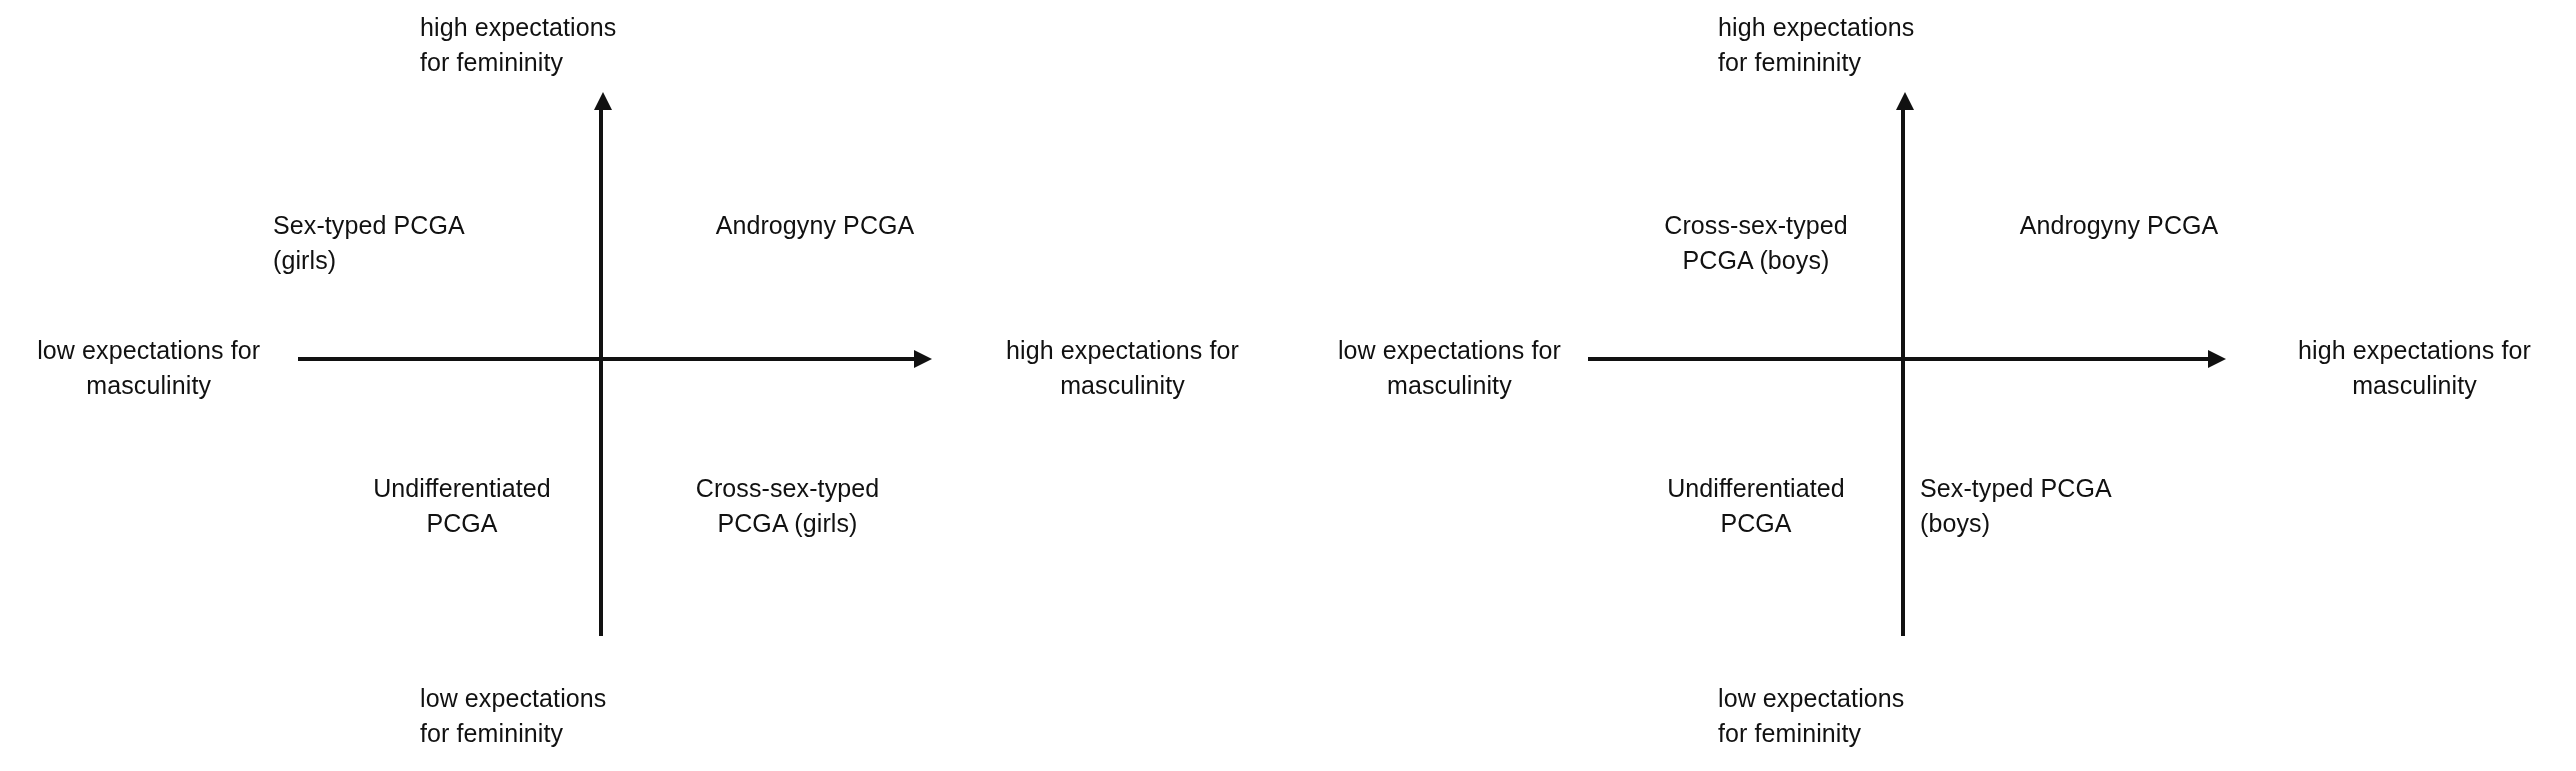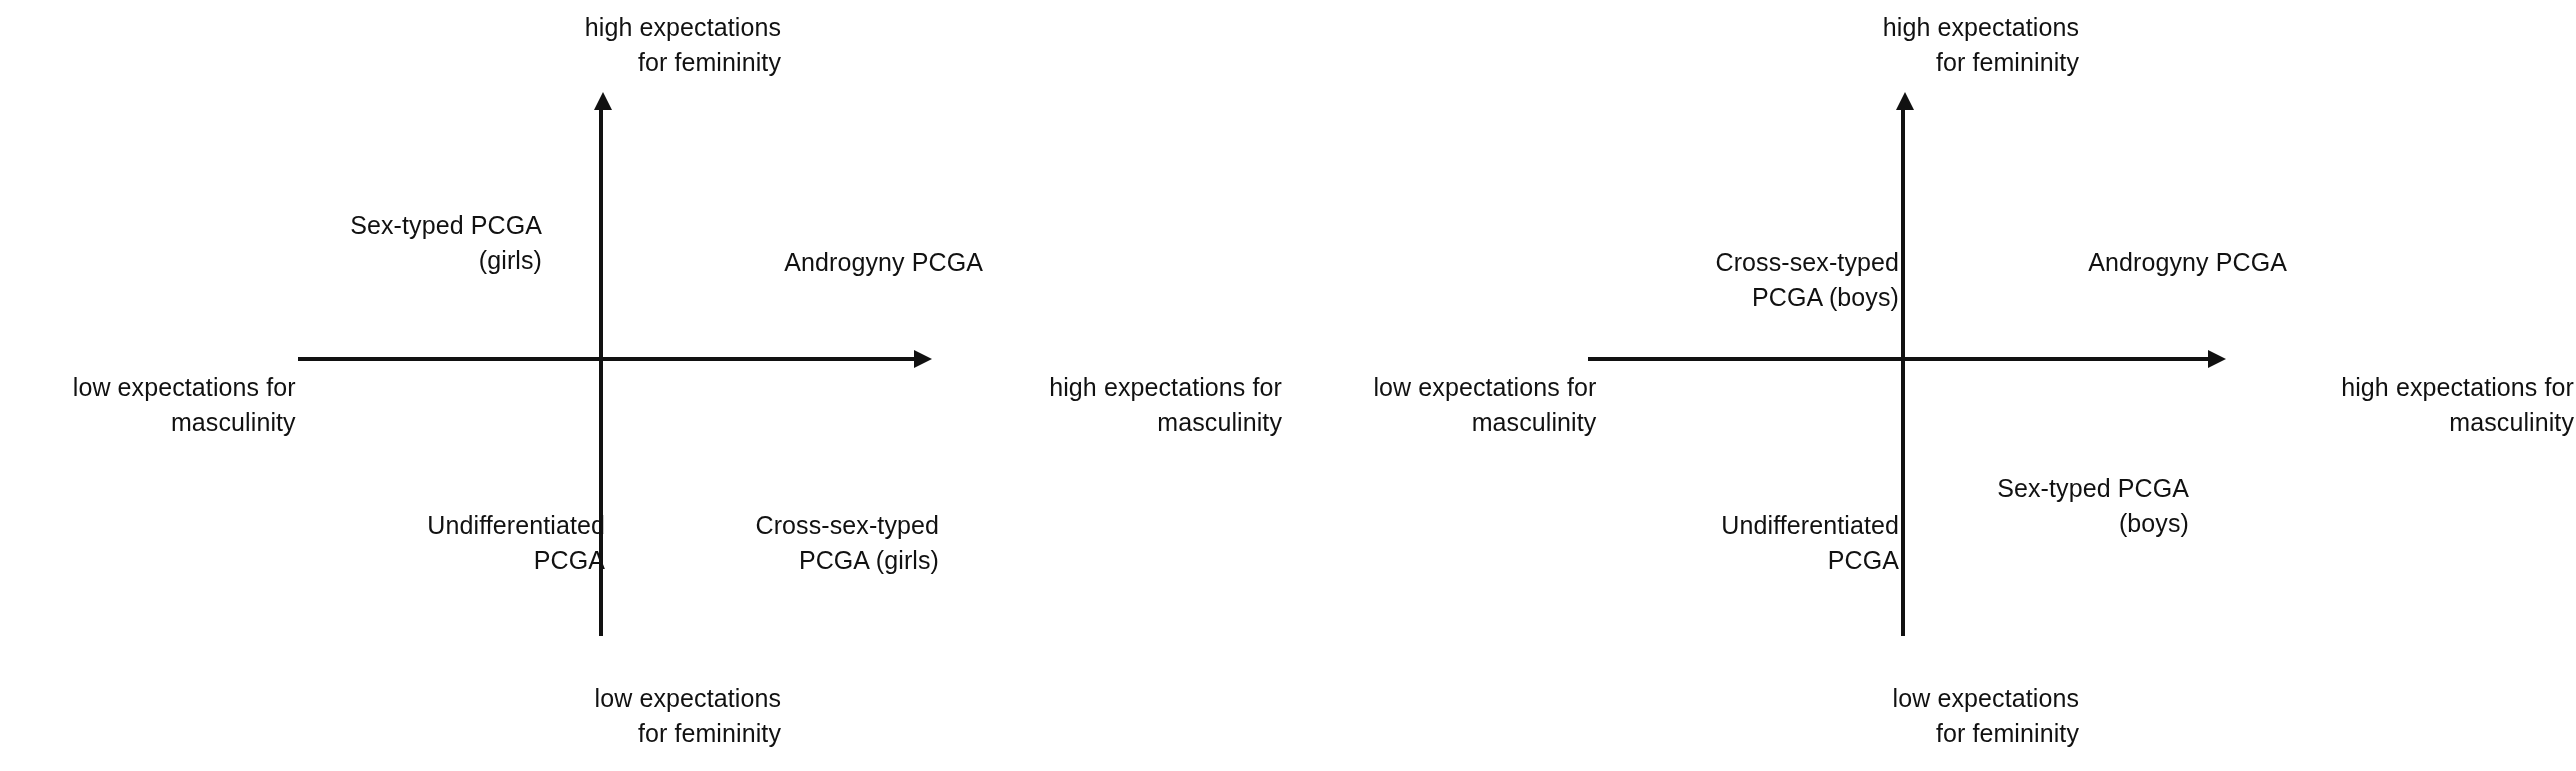--- a/index.html
+++ b/index.html
@@ -57,22 +57,22 @@
 
   
   .lbl {
     position: absolute;
     font-size: 25px;
     line-height: 1.38;
     white-space: pre-line;
     color: #111111;
     letter-spacing: 0.1px;
   }
-  .lbl.center { text-align: right; }
-  .lbl.left   { text-align: right; margin-top: 37px; }
+  .lbl.center { text-align: left; }
+  .lbl.left   { text-align: center; }
 </style>
 </head>
 <body>
 
 <div class="canvas">
 
   <div class="diagram" id="diagram-girls">
 
     <div class="lbl center" style="left:420px; top:10px; width:361px;">high expectations
 for femininity</div>

